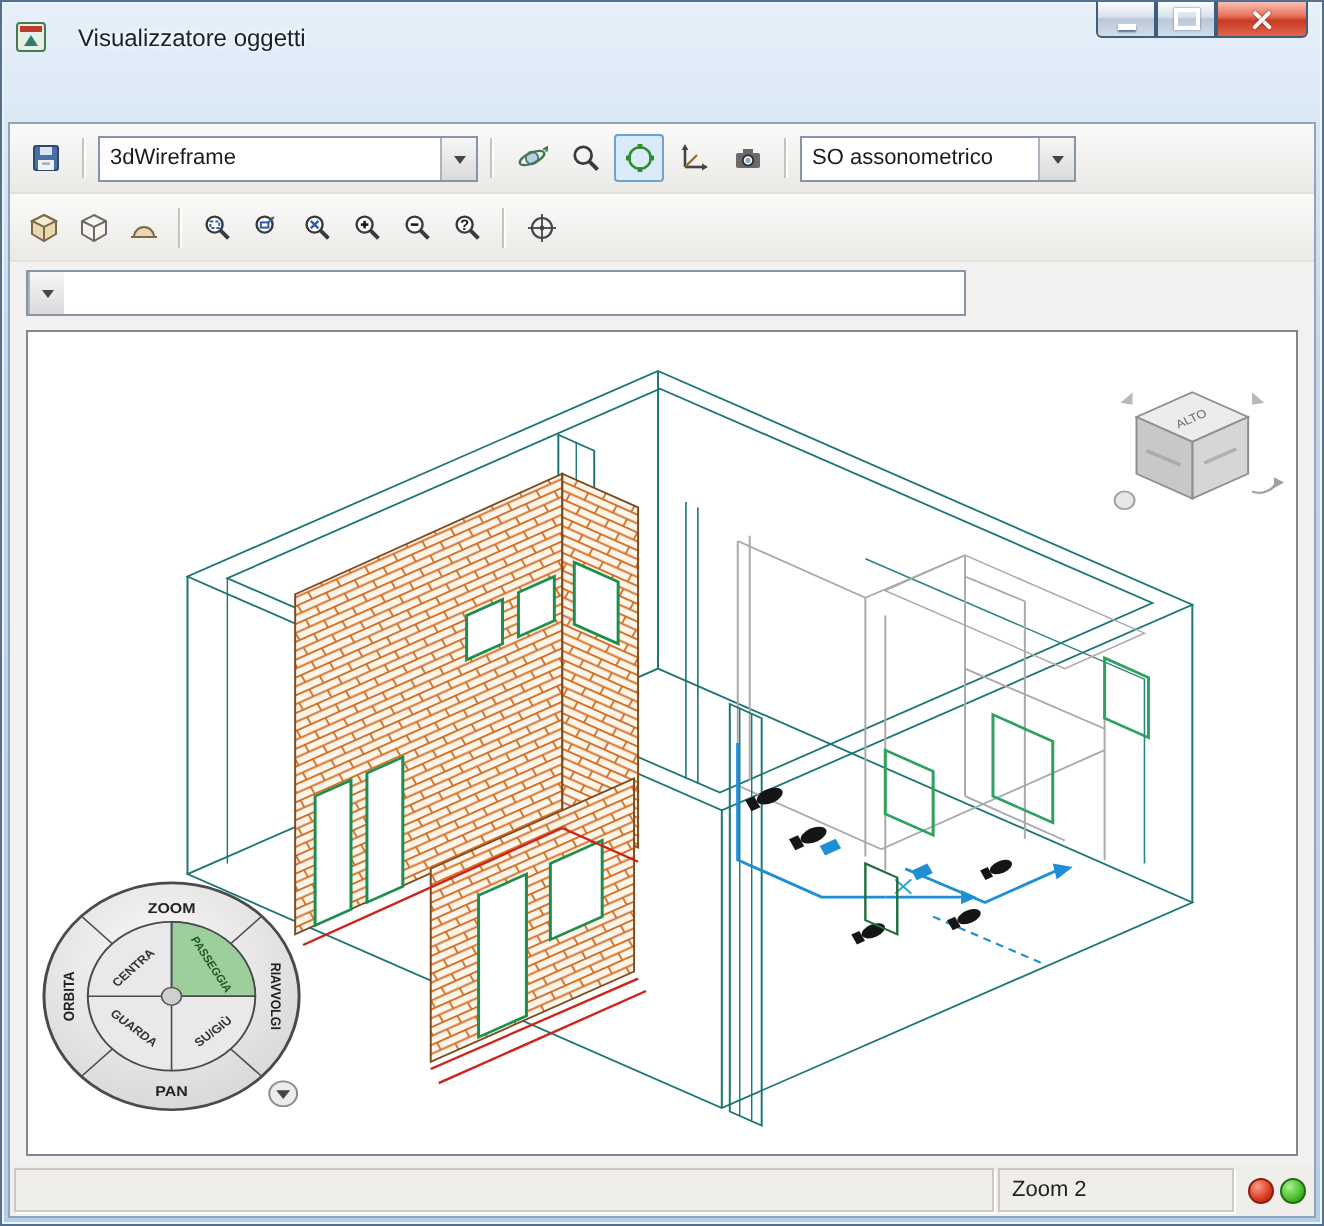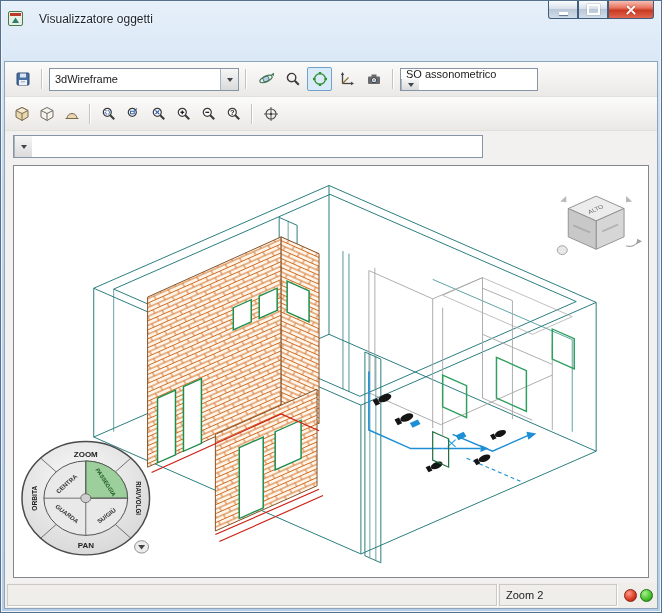--- a/index.html
+++ b/index.html
@@ -32,21 +32,21 @@
   .tool-btn{width:25px;height:24px;flex:0 0 auto;display:flex;align-items:center;justify-content:center;
     border:1px solid transparent;border-radius:2px;background:transparent;padding:0;}
   .tool-btn.small{width:23px;height:22px;}
   .tool-btn.active{background:#d9eaf9;border-color:#70a2cd;}
   .combo{height:21px;display:flex;align-items:stretch;border:1px solid #8595a6;background:#fff;font-size:11px;color:#1a1a1a;}
   .combo .val{flex:1;display:flex;align-items:center;padding:0 5px;white-space:nowrap;overflow:hidden;}
   .combo .arrow{width:17px;display:flex;align-items:center;justify-content:center;
     border-left:1px solid #aab4bf;background:linear-gradient(#f6f6f6,#dadada);}
   .tri{width:0;height:0;border:3.5px solid transparent;border-top:4.5px solid #40464d;margin-top:4px;}
   .combo.vs{width:188px;}
-  .combo.vp{width:136px;flex-direction:column;}
+  .combo.vp{width:136px;}
   .combo.detail{width:468px;}
   
   .canvas{position:relative;flex:1;margin:3px 8px 5px;border:1px solid #81868f;background:#fff;overflow:hidden;}
   .canvas svg{position:absolute;inset:0;width:100%;height:100%;}
   
   .statusbar{height:22px;display:flex;align-items:stretch;gap:2px;padding:1px 2px 2px;background:#f0eeeb;}
   .status-cell{border:1px solid #ccc9c4;box-shadow:1px 1px 0 #fff;font-size:11px;color:#222;
     display:flex;align-items:center;padding:0 6px;white-space:nowrap;}
   .status-cell.fill{flex:1;}
   .status-cell.lens{width:66px;}

